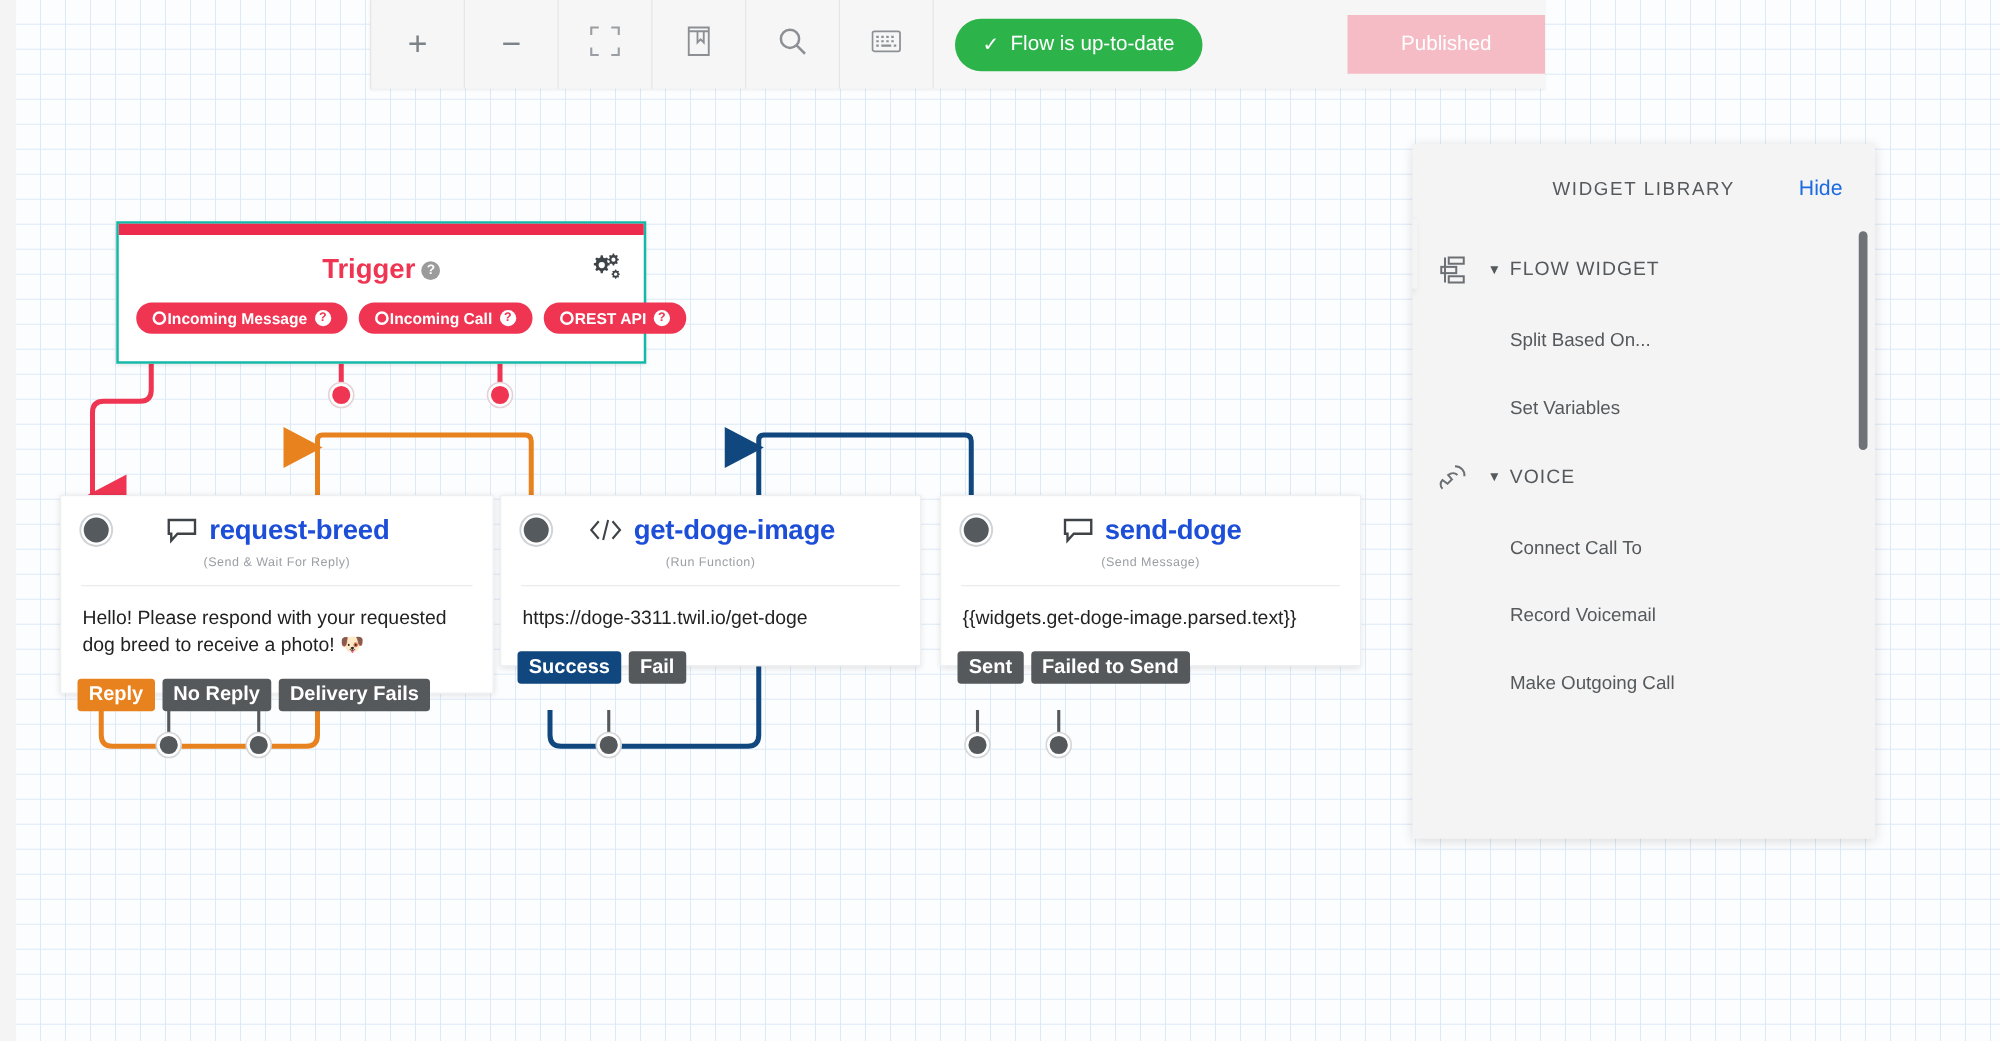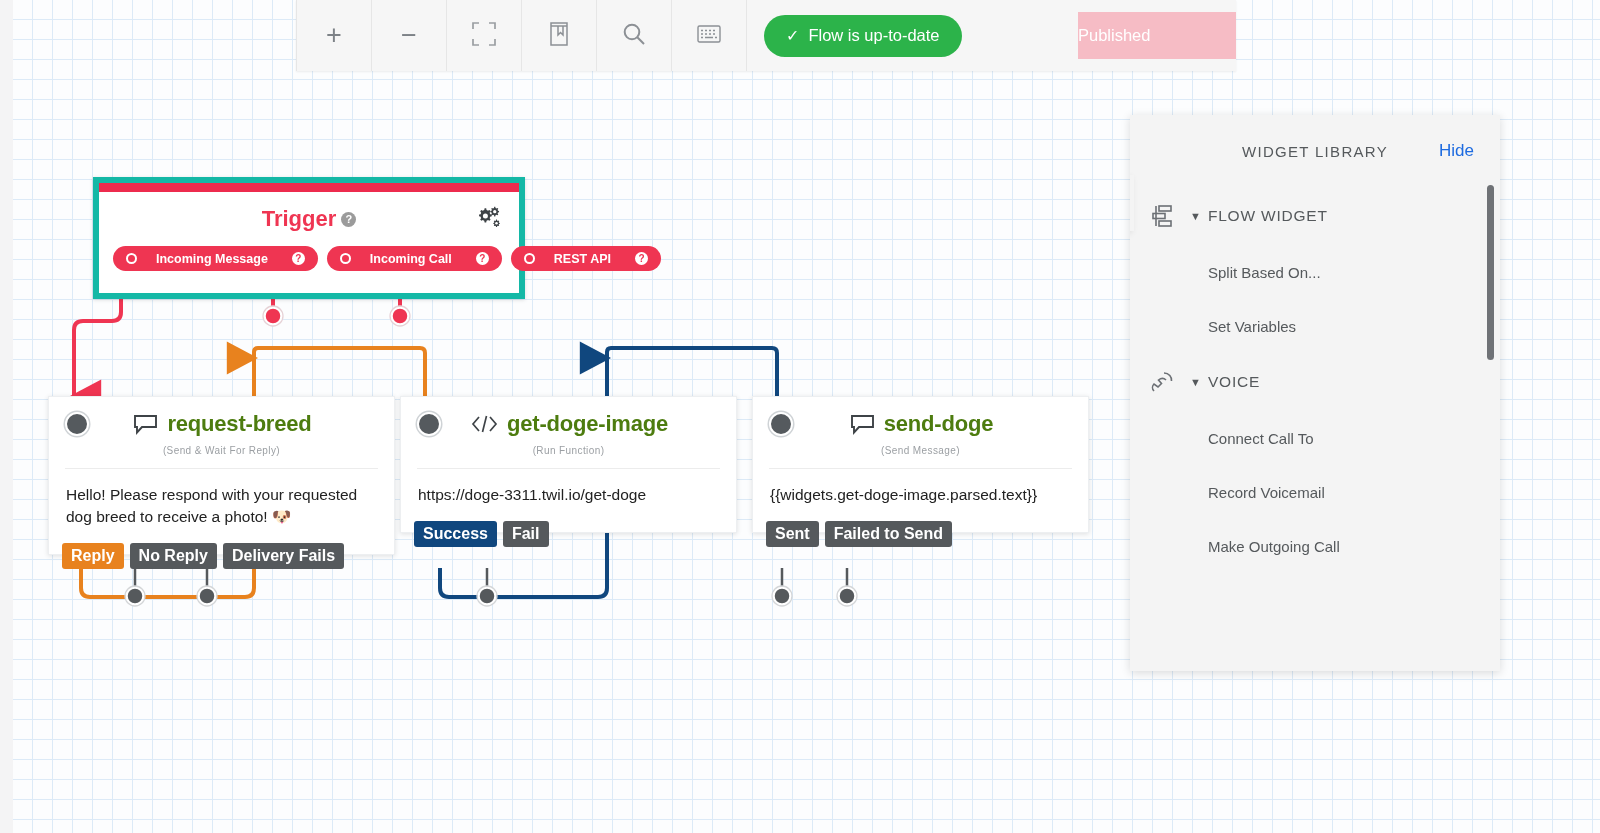--- a/index.html
+++ b/index.html
@@ -44,48 +44,48 @@
   #status-pill{
     align-self:center;margin-left:17px;
     background:#2cb34a;color:#fff;border-radius:22px;
     height:42px;display:flex;align-items:center;gap:9px;
     padding:0 22px;font-size:16.5px;white-space:nowrap;cursor:pointer;
   }
   #status-pill .chk{font-size:16px;}
   #published-btn{
     align-self:center;margin-left:auto;margin-right:0;
     background:#f6bcc5;color:#fff;
-    width:158px;height:47px;display:flex;align-items:center;justify-content:flex-start;
+    width:158px;height:47px;display:flex;align-items:center;justify-content:center;
     font-size:16.5px;cursor:pointer;border:none;
   }
 
   
   #trigger{
     position:absolute;left:93px;top:177px;width:420px;
-    background:#fff;border:6px solid #14b8a6;
+    background:#fff;border:2px solid #14b8a6;
     box-shadow:0 1px 4px rgba(0,0,0,.13);
     z-index:12;
   }
   #trigger .topbar{height:9px;background:#ed2b4d;}
   #trigger .ttl{
     text-align:center;font-size:22px;font-weight:bold;color:#ef3552;
     padding-top:14px;position:relative;
   }
   .qmark{
     display:inline-block;width:15px;height:15px;border-radius:50%;
     background:#9b9b9b;color:#fff;font-size:11px;font-weight:bold;
     line-height:15px;text-align:center;vertical-align:3px;margin-left:5px;
     font-family:"Liberation Sans",sans-serif;
   }
   .qmark.sm{width:13px;height:13px;line-height:13px;font-size:10px;background:#fff;color:#ef3552;vertical-align:1px;}
   #gears{position:absolute;right:17px;top:14px;width:26px;height:24px;cursor:pointer;}
   #trigger .pills{display:flex;gap:9px;padding:14px 14px 22px 14px;}
   .trig-pill{
     background:#ef3552;color:#fff;border-radius:16px;height:25px;
-    display:flex;align-items:center;gap:19px;padding:0 13px;
+    display:flex;align-items:center;gap:1px;padding:0 13px;
     font-size:12.5px;font-weight:bold;white-space:nowrap;cursor:pointer;
   }
   .trig-pill .ring{
     width:11px;height:11px;border-radius:50%;border:2px solid #fff;box-sizing:border-box;
   }
 
   
   .node{
     position:absolute;background:#fff;border:1px solid #edeff1;
     box-shadow:0 1px 5px rgba(0,0,0,.12);z-index:12;
@@ -96,21 +96,21 @@
   .node .dot{
     width:20px;height:20px;border-radius:50%;background:#555a5e;
     border:2.5px solid #fff;box-shadow:0 0 0 1.5px #cfd3d6;
     flex:0 0 auto;cursor:pointer;
   }
   .node .name-wrap{
     flex:1;display:flex;align-items:center;justify-content:center;gap:9px;
     margin-right:20px;
   }
   .node .wicon{color:#3e4347;display:flex;align-items:center;}
-  .node .nname{font-size:22px;font-weight:bold;color:#4d7c0f;letter-spacing:-.2px;}
+  .node .nname{font-size:22px;font-weight:bold;color:#1d4ed8;letter-spacing:-.2px;}
   .node .nsub{
     text-align:center;color:#9b9fa3;font-size:10px;letter-spacing:.4px;
     padding:8px 0 12px 0;
   }
   .node .ndivider{height:1px;background:#ececec;margin:0 16px;}
   .node .nbody{
     padding:15px 17px 26px 17px;font-size:15.5px;color:#222;line-height:1.42;
   }
   .node .trans{position:absolute;bottom:-15px;left:13px;display:flex;gap:6px;}
   .tpill{

